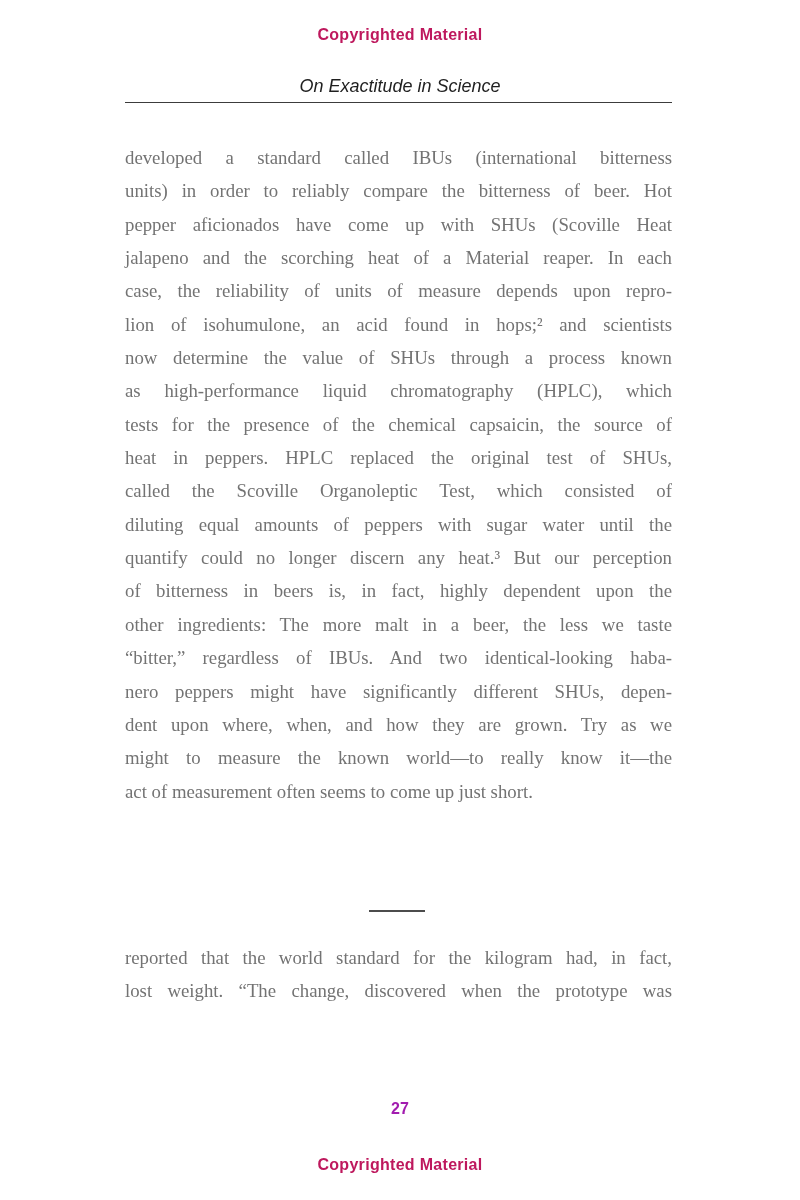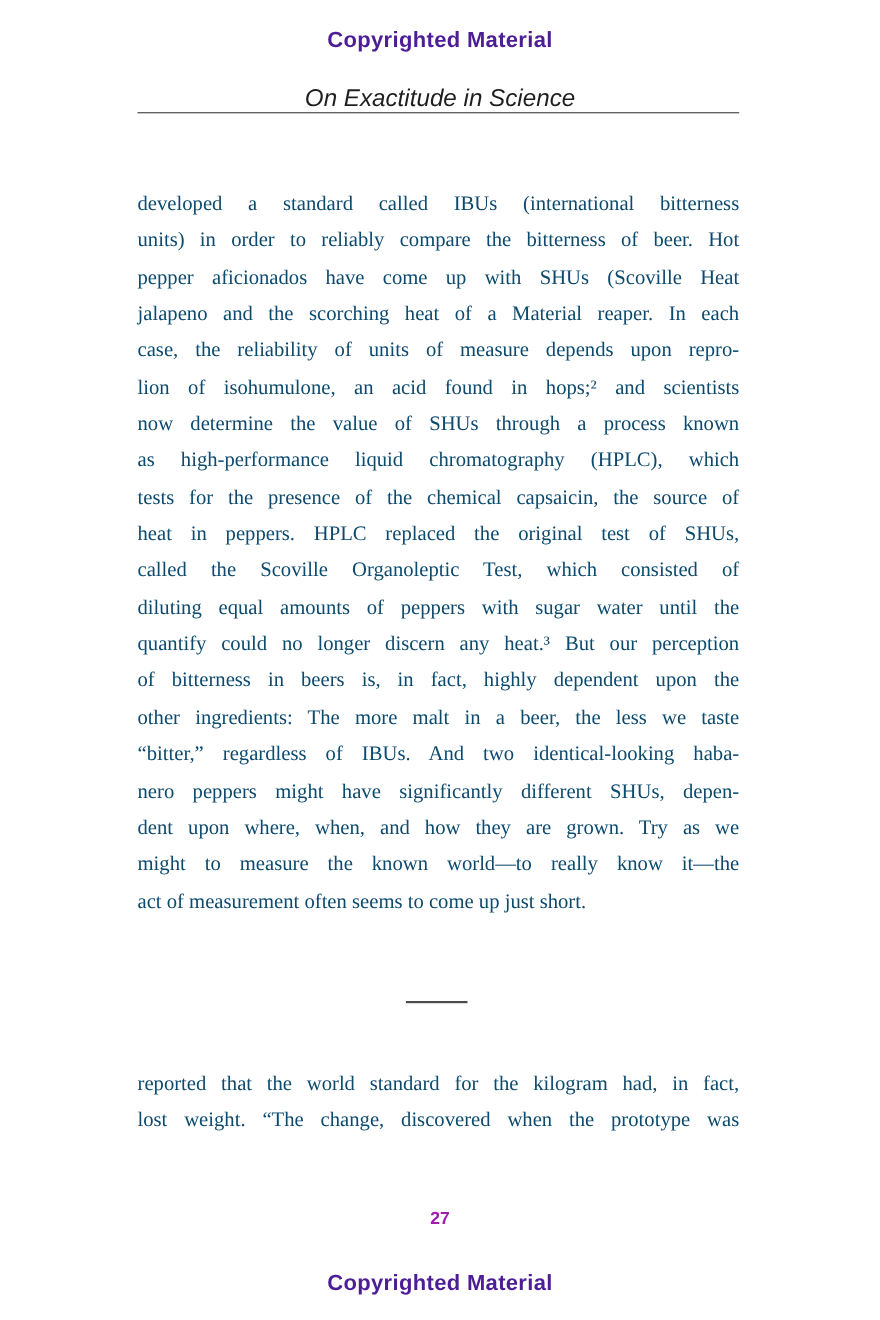--- a/index.html
+++ b/index.html
@@ -11,50 +11,49 @@
     overflow: hidden;
     font-family: "Liberation Serif", serif;
   }
   .notice {
     position: absolute;
     left: 0;
     width: 100%;
     text-align: center;
     font-family: "Liberation Sans", sans-serif;
     font-weight: 700;
-    font-size: 20px;
+    font-size: 16px;
     letter-spacing: 0.3px;
-    color: #4c1d95;
+    color: #be185d;
   }
   .notice.top { top: 26px; }
   .notice.bottom { top: 1156px; }
   .running-head {
     position: absolute;
     top: 76px;
     left: 0;
     width: 100%;
     text-align: center;
     font-family: "Liberation Sans", sans-serif;
     font-style: italic;
-    font-size: 22px;
+    font-size: 18px;
     color: #1f1f1f;
   }
   .head-rule {
     position: absolute;
     top: 102px;
     left: 125px;
     width: 547px;
     border-top: 1.5px solid #3c3c3c;
   }
   .body-col {
     position: absolute;
     left: 125px;
     width: 547px;
-    color: #0c4a6e;
-    margin-top: 28px;
+    color: #737373;
   }
   .para1 { top: 141px; }
   .para2 { top: 941px; }
   .line {
     font-size: 18.8px;
     line-height: 33.35px;
     text-align: justify;
     text-align-last: justify;
     white-space: nowrap;
   }

